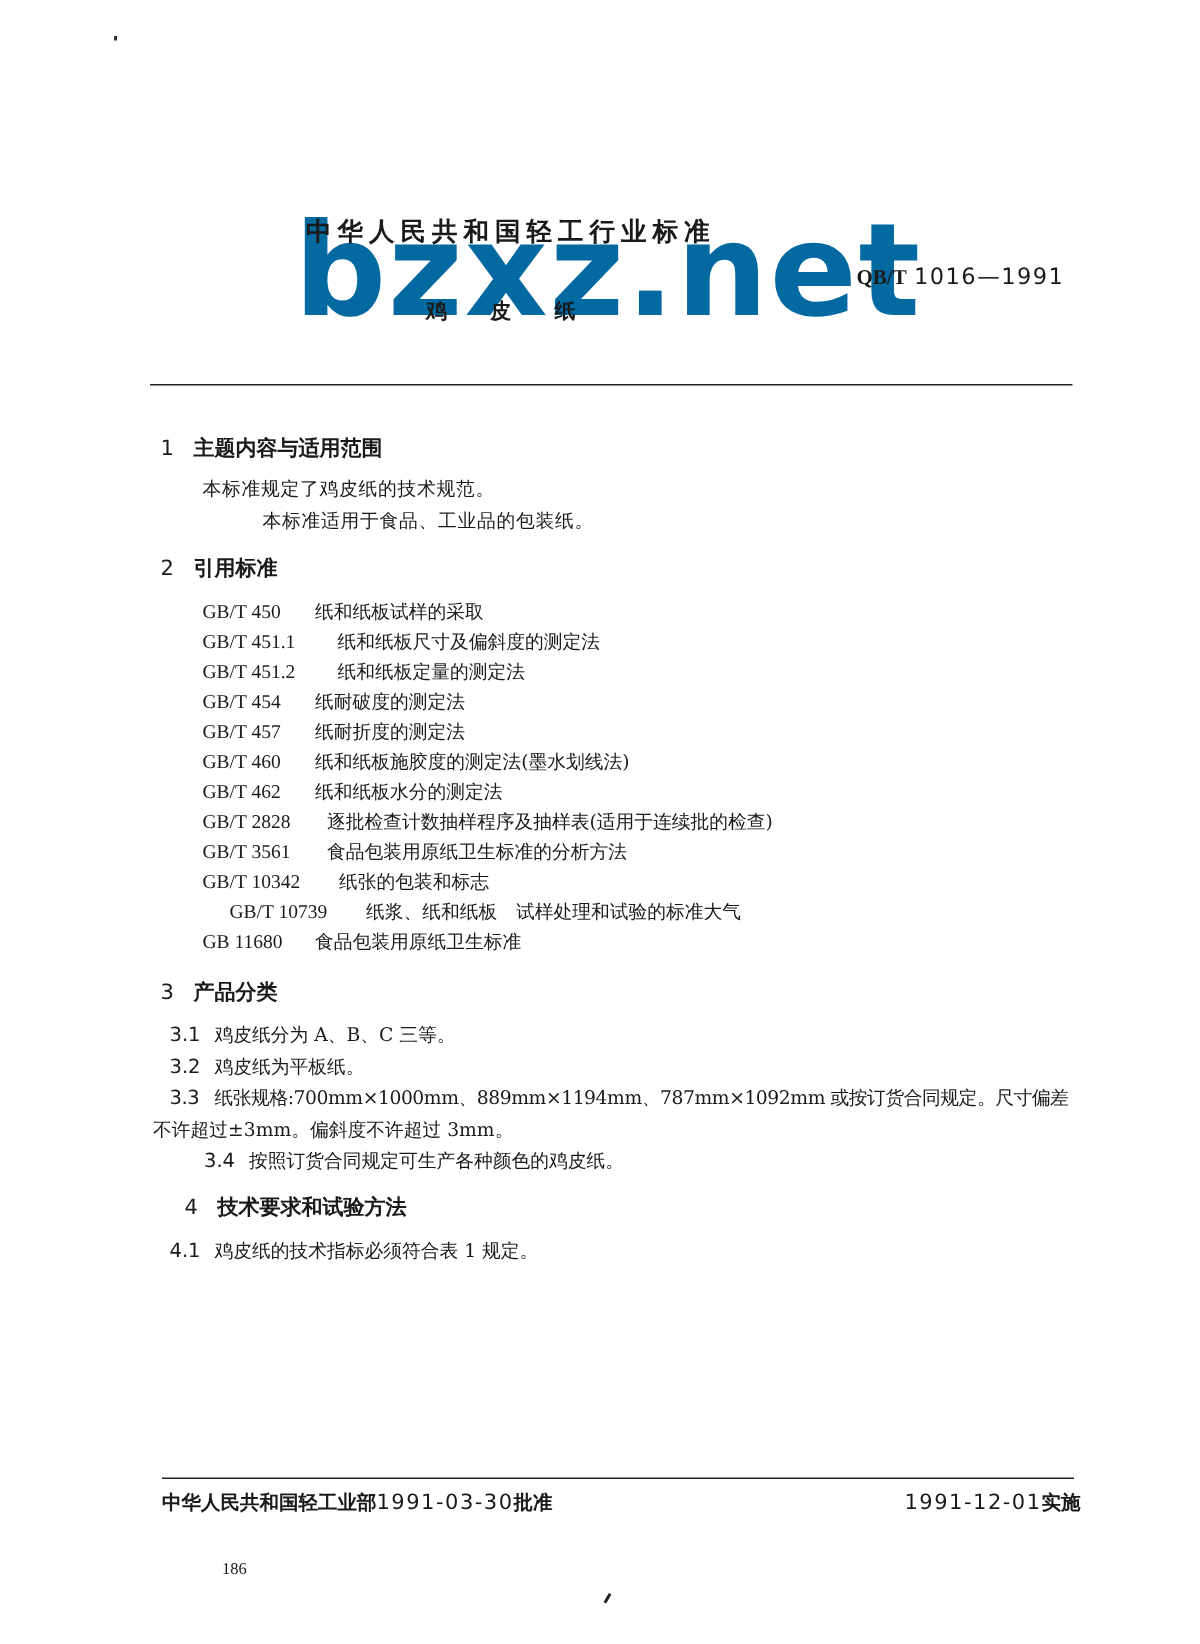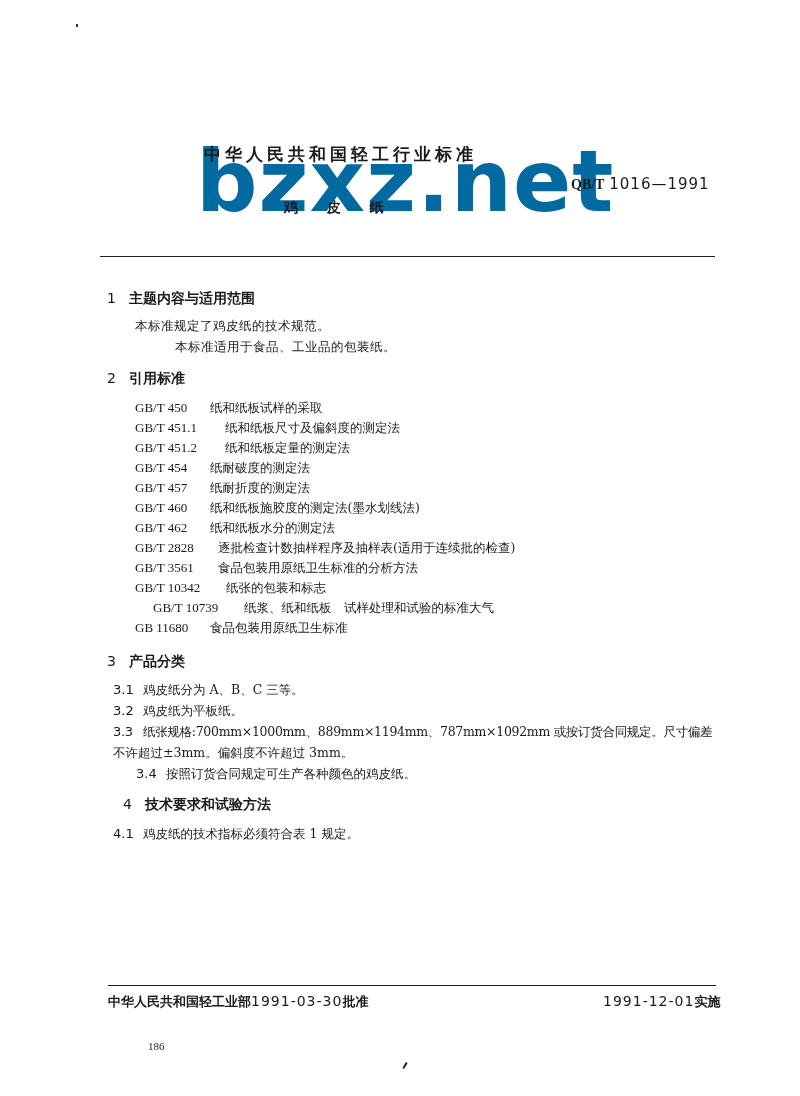--- a/index.html
+++ b/index.html
@@ -68,21 +68,21 @@
 <div class="abs ref" style="left:135px; top:580px;"><span class="code" style="width:91px">GB/T 10342</span><span>纸张的包装和标志</span></div>
 <div class="abs ref" style="left:135px; top:600px;margin-left:18px;"><span class="code" style="width:91px">GB/T 10739</span><span>纸浆、纸和纸板　试样处理和试验的标准大气</span></div>
 <div class="abs ref" style="left:135px; top:620px;"><span class="code" style="width:75px">GB 11680</span><span>食品包装用原纸卫生标准</span></div>
 
 <div class="abs h" style="left:107px; top:653px;">
   <span class="n">3</span><span>产品分类</span>
 </div>
 <div class="abs cl" style="left:113px; top:682px;"><span class="n">3.1</span><span>鸡皮纸分为 A、B、C 三等。</span></div>
 <div class="abs cl" style="left:113px; top:703px;"><span class="n">3.2</span><span>鸡皮纸为平板纸。</span></div>
 <div class="abs cl" style="left:113px; top:724px; letter-spacing:-0.3px;"><span class="n">3.3</span><span>纸张规格:700mm×1000mm、889mm×1194mm、787mm×1092mm 或按订货合同规定。尺寸偏差</span></div>
-<div class="abs cl" style="left:113px; top:745px;">不许超过±3mm。偏斜度不许超过 3mm。</div>
+<div class="abs cl" style="left:102px; top:745px;">不许超过±3mm。偏斜度不许超过 3mm。</div>
 <div class="abs cl" style="left:113px; top:766px;margin-left:23px;"><span class="n">3.4</span><span>按照订货合同规定可生产各种颜色的鸡皮纸。</span></div>
 
 <div class="abs h" style="left:107px; top:796px;margin-left:16px;">
   <span class="n">4</span><span>技术要求和试验方法</span>
 </div>
 <div class="abs cl" style="left:113px; top:826px;"><span class="n">4.1</span><span>鸡皮纸的技术指标必须符合表 1 规定。</span></div>
 
 <div class="abs rule-bottom"></div>
 <div class="abs footer-left">
   <span>中华人民共和国轻工业部</span><span class="d">1991-03-30</span><span>批准</span>

